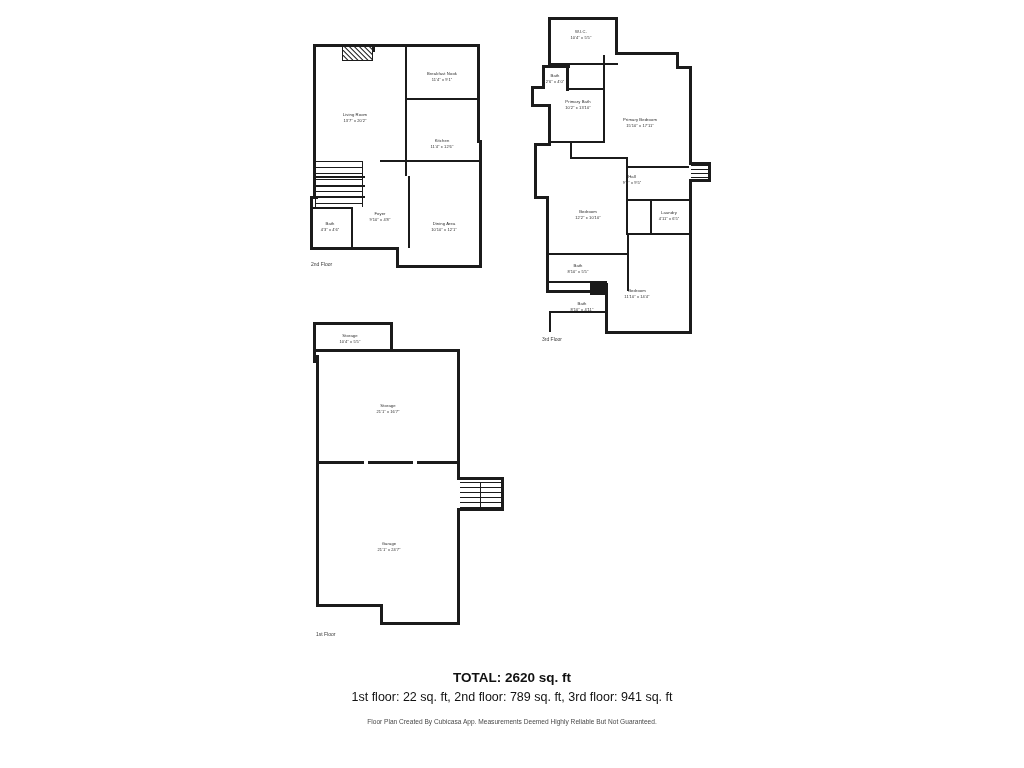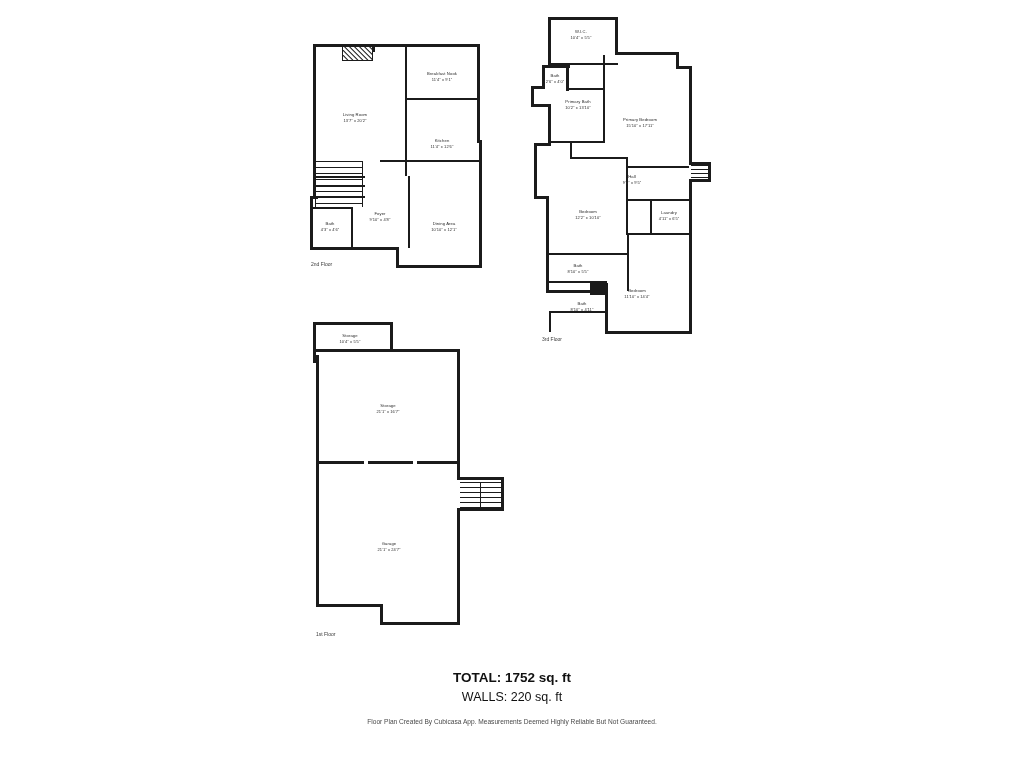--- a/index.html
+++ b/index.html
@@ -323,18 +323,18 @@
     </div>
     <div class="label" style="left:389px;top:541px;">
       <span class="nm">Garage</span>
       <span class="dim">21'1" x 24'7"</span>
     </div>
 
     <div class="floor-caption" style="left:316px;top:631px;">1st Floor</div>
   </div>
 
   <div id="summary">
-    <div class="total">TOTAL: 1752 sq. ft</div>
-    <div class="line">WALLS: 220 sq. ft</div>
+    <div class="total">TOTAL: 2620 sq. ft</div>
+    <div class="line">1st floor: 22 sq. ft, 2nd floor: 789 sq. ft, 3rd floor: 941 sq. ft</div>
     <div class="credit">Floor Plan Created By Cubicasa App. Measurements Deemed Highly Reliable But Not Guaranteed.</div>
   </div>
 
 </div>
 
 </body></html>

